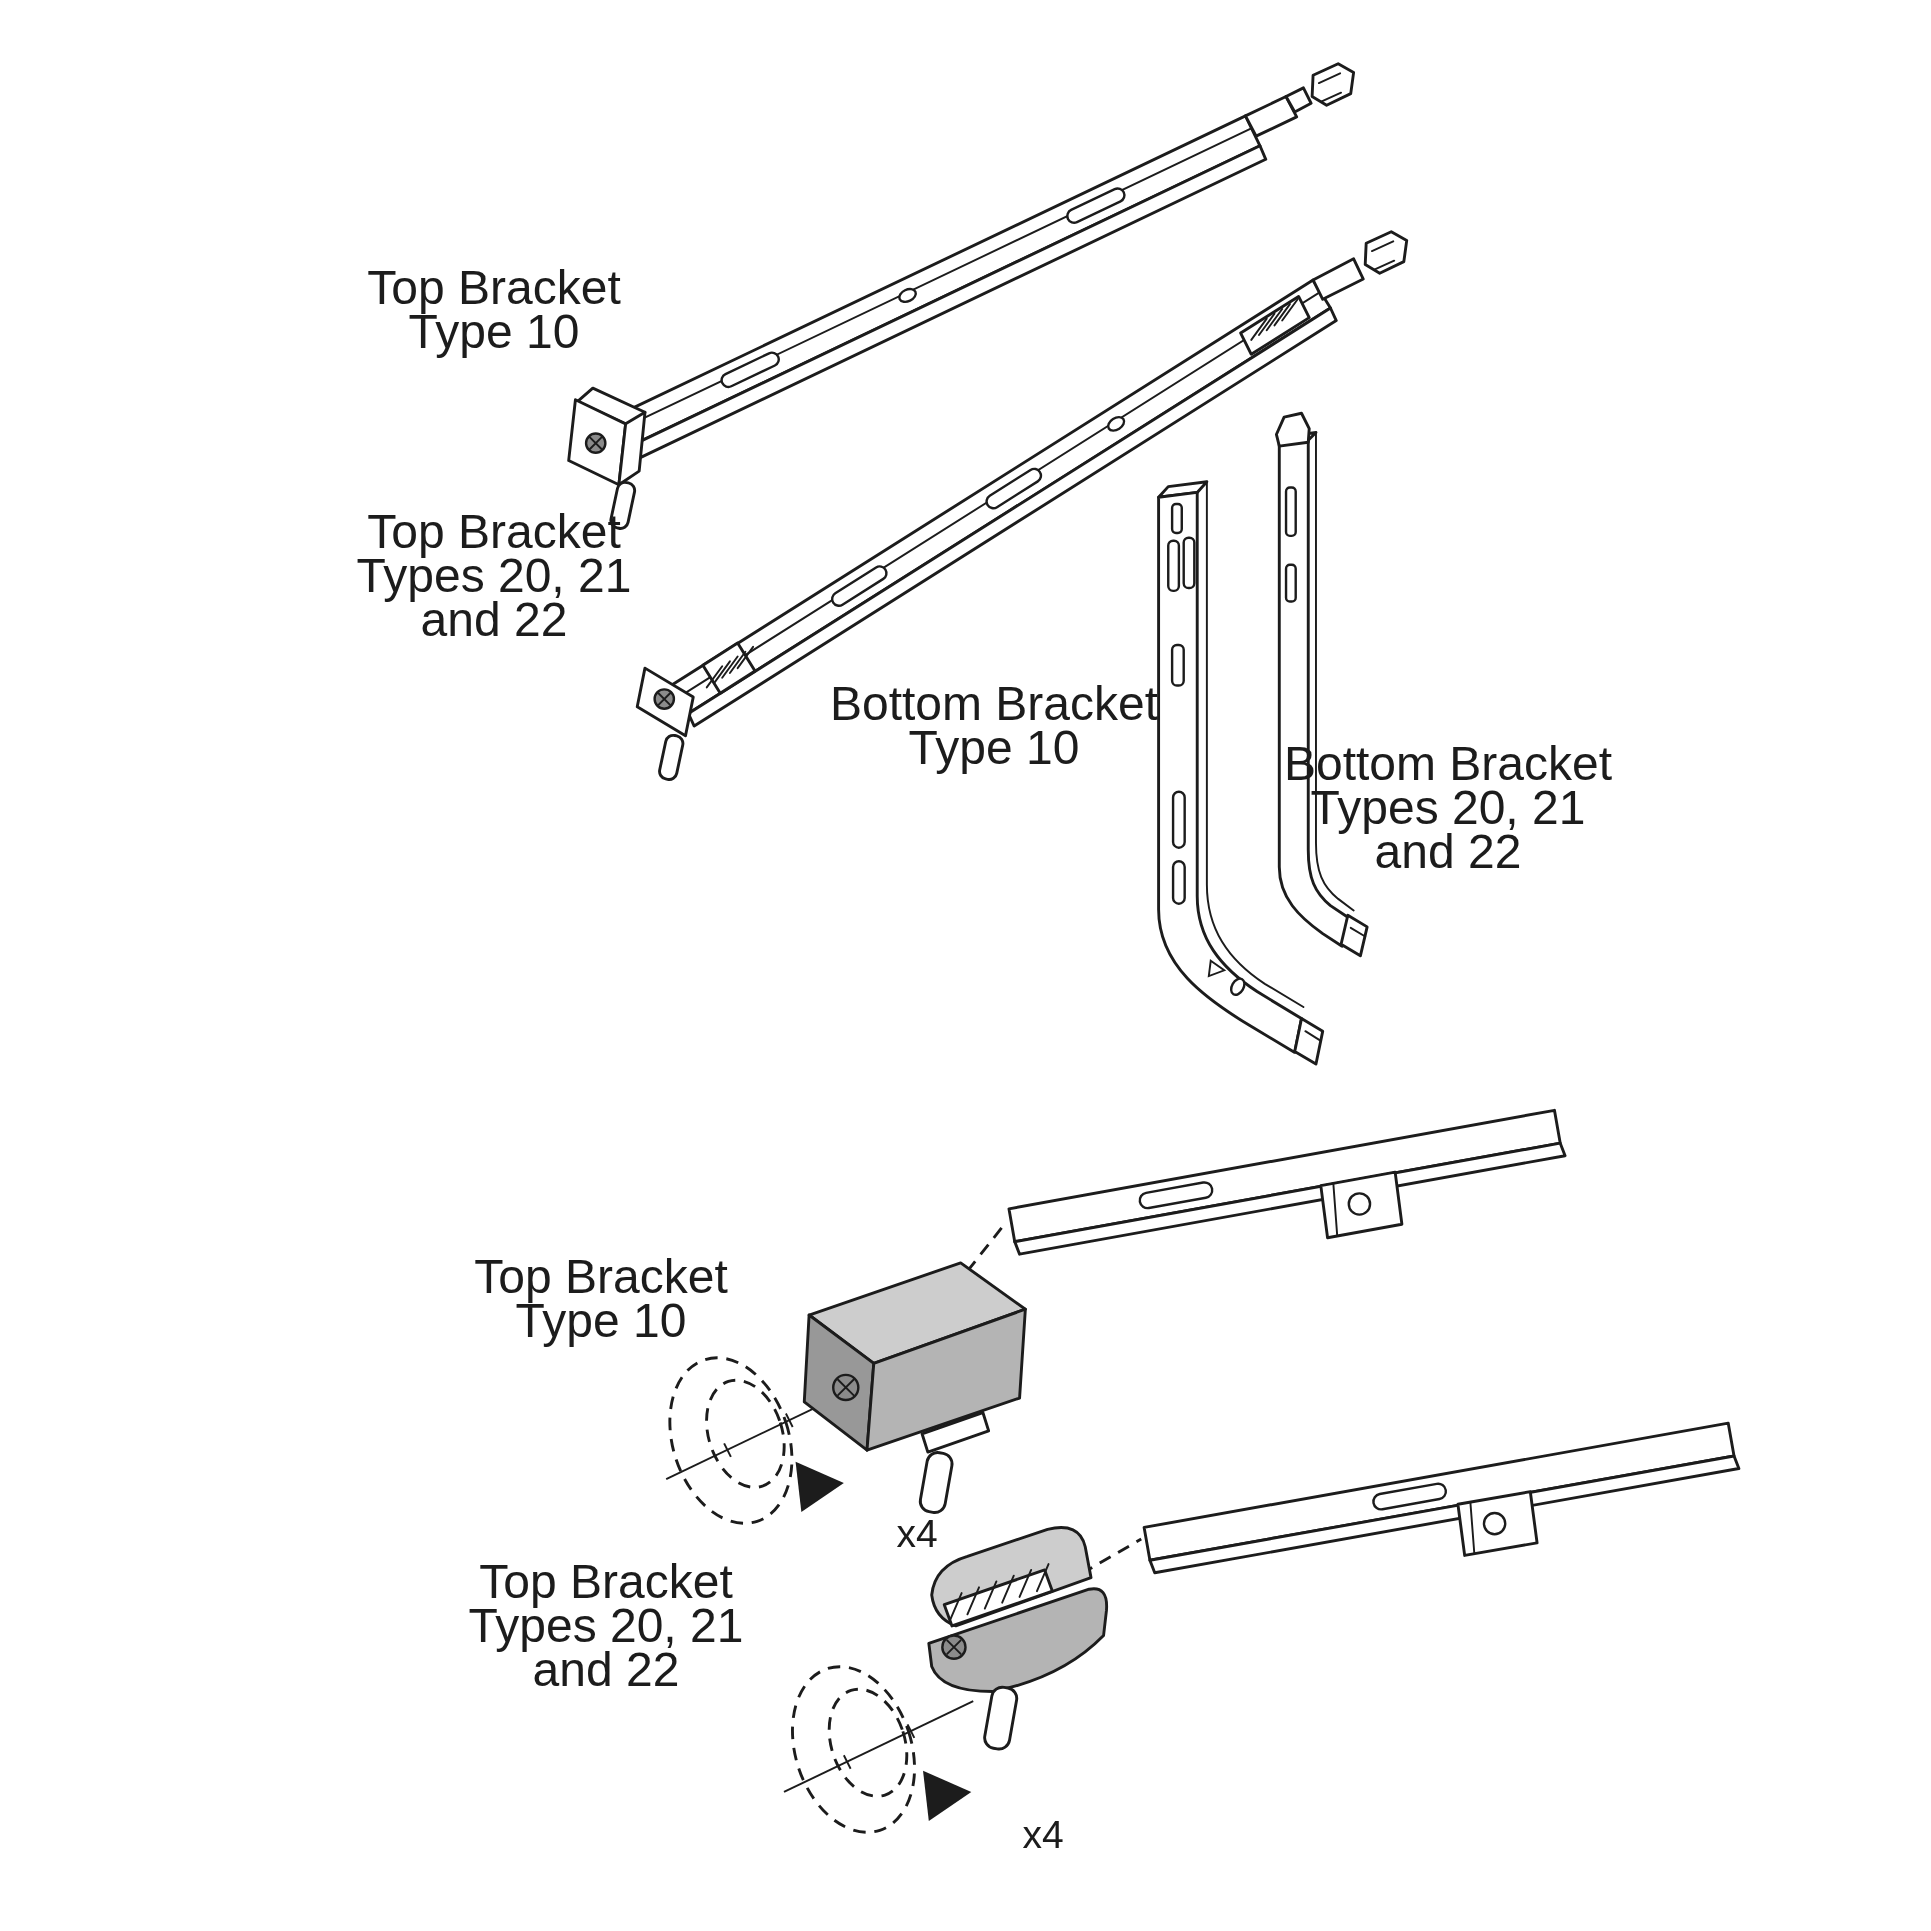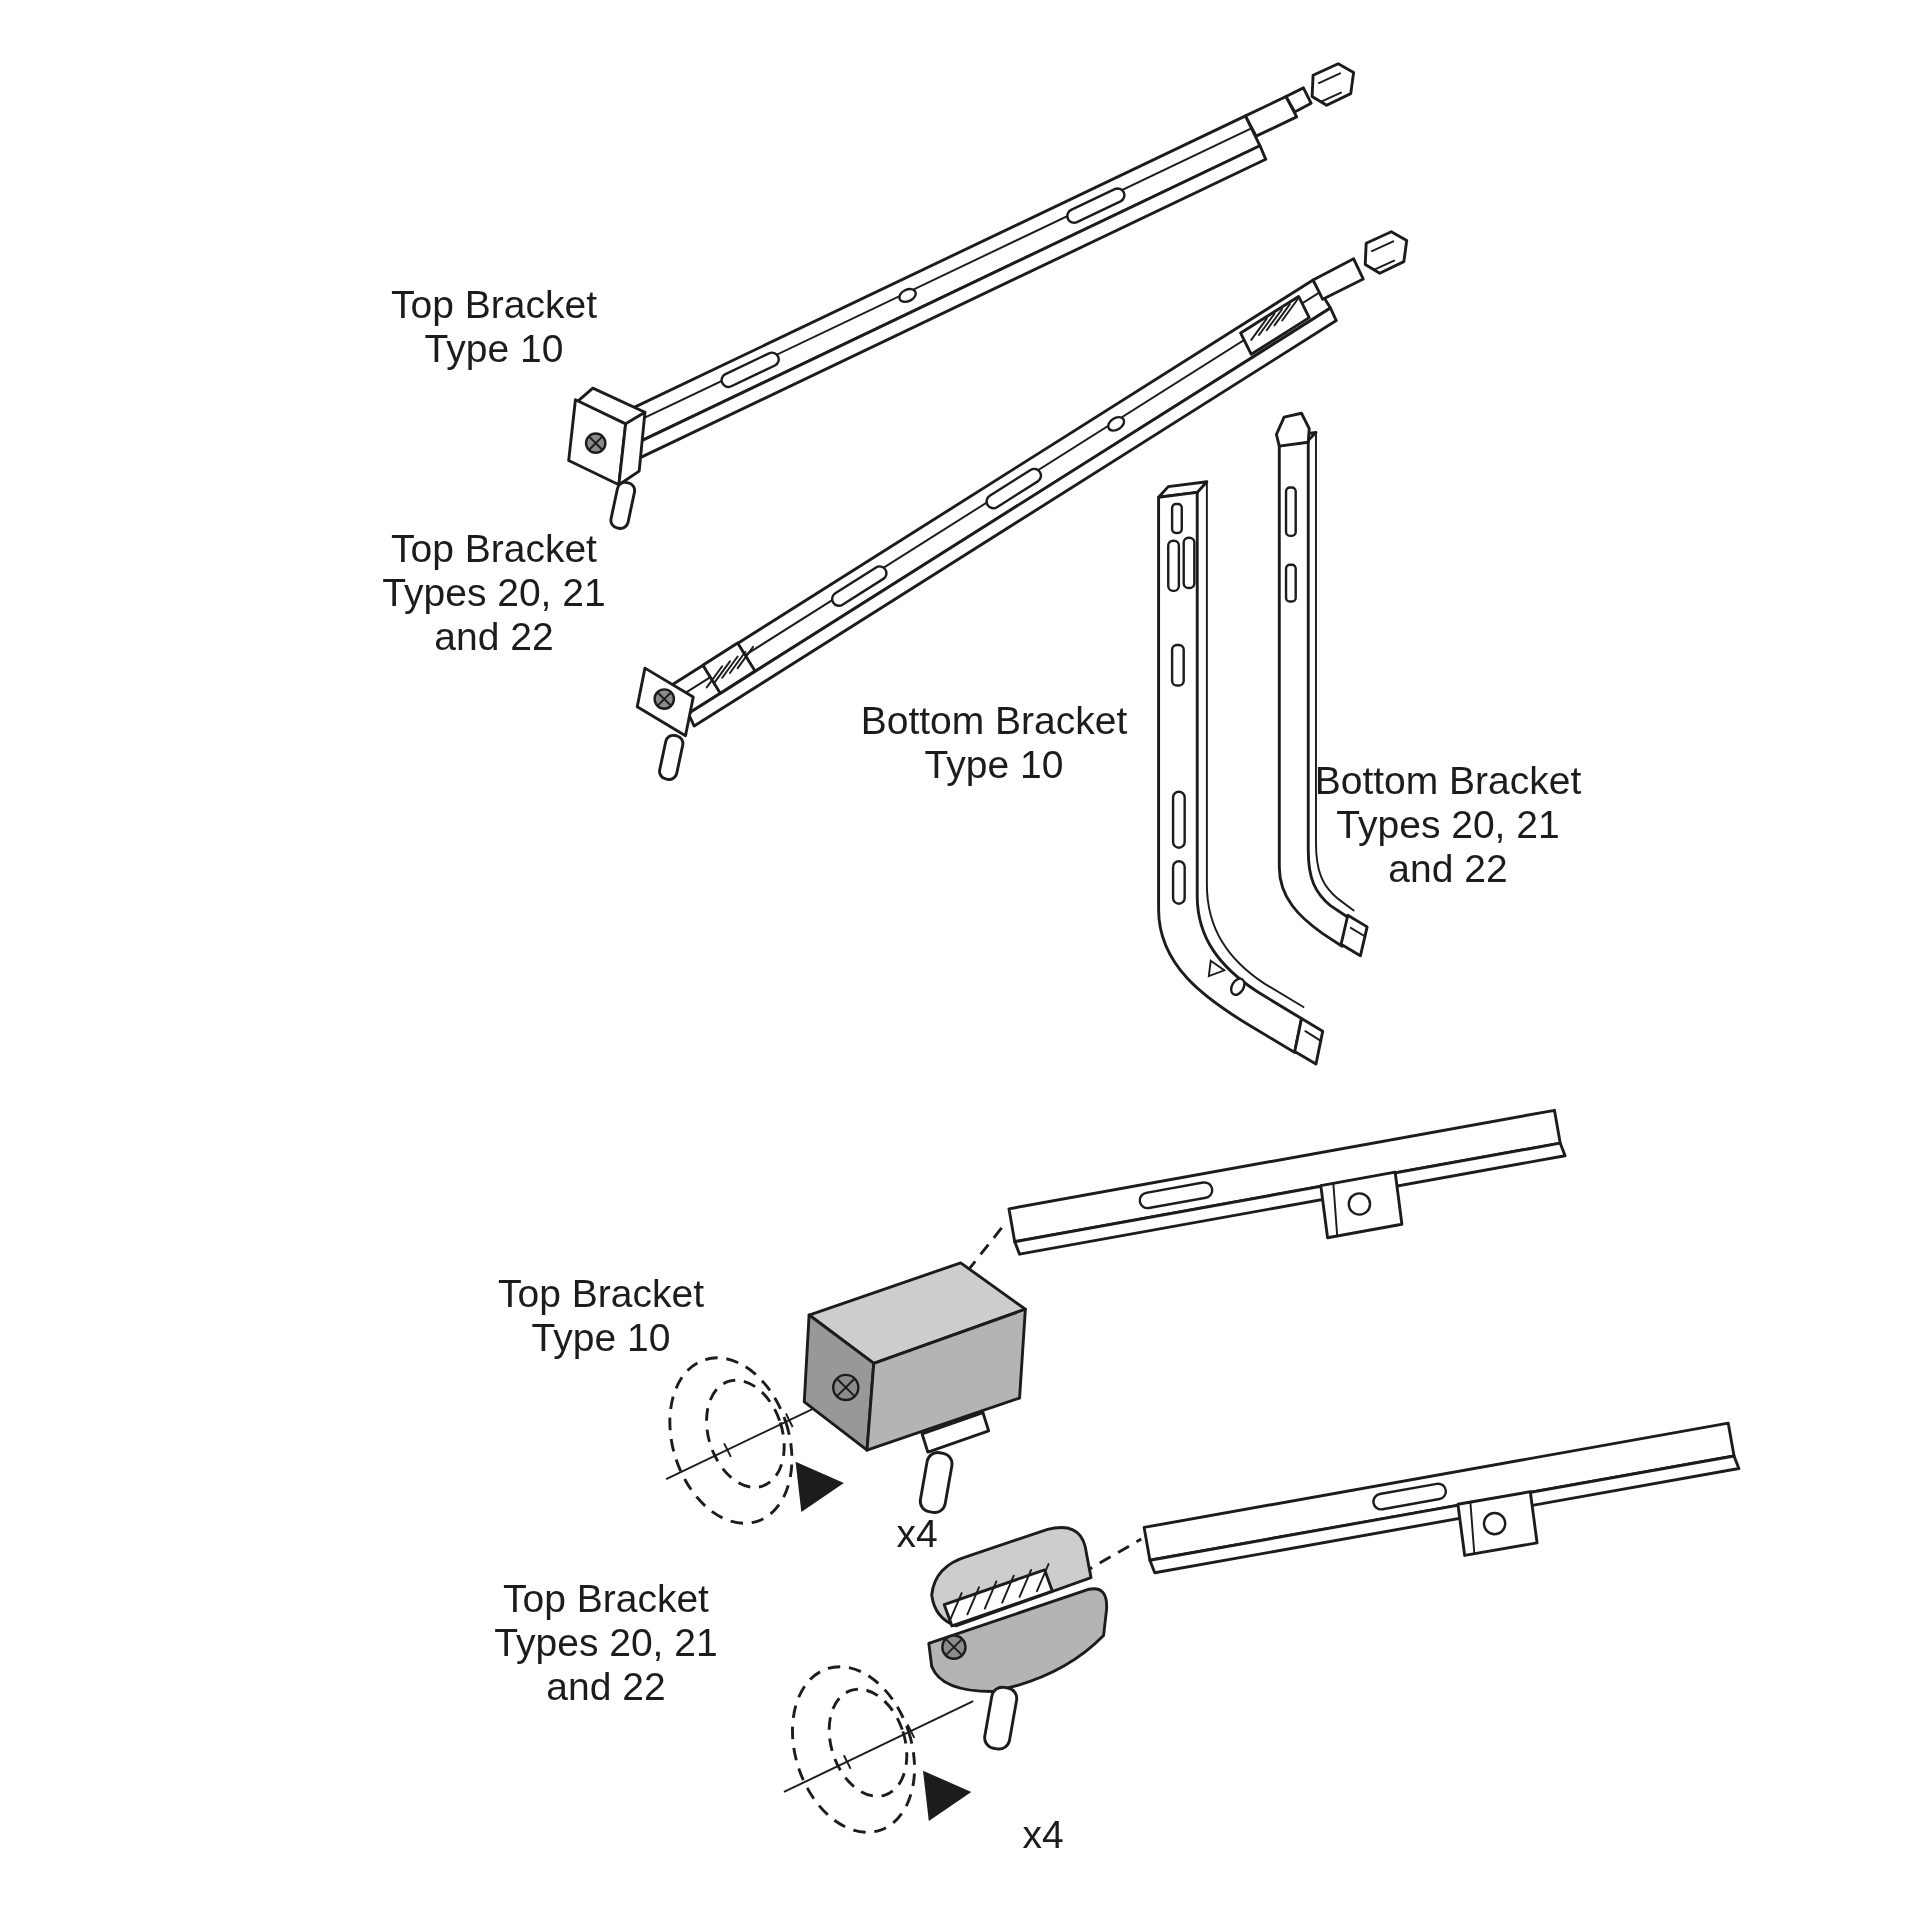--- a/index.html
+++ b/index.html
@@ -8,21 +8,21 @@
     --gray_light:#cdcdcd;
     --gray_mid:#b4b4b4;
     --gray_dark:#989898;
     --screw_gray:#8b8b8b;
   }
   html,body{margin:0;padding:0;background:#fff;}
   .canvas{position:relative;width:1931px;height:1931px;background:var(--background);
     font-family:"Liberation Sans", sans-serif;overflow:hidden;}
   .canvas svg{position:absolute;left:0;top:0;}
   .label{position:absolute;transform:translateX(-50%);text-align:center;
-    font-size:39px;line-height:44px;color:var(--ink);white-space:nowrap;margin-top:17px;}
+    font-size:48px;line-height:44px;color:var(--ink);white-space:nowrap;}
   .qty{position:absolute;transform:translateX(-50%);font-size:39px;color:var(--ink);}
   
   .fw{fill:#ffffff;stroke:var(--ink);stroke-width:3;stroke-linejoin:round;}
   .ln2{fill:none;stroke:var(--ink);stroke-width:2;stroke-linecap:round;}
   .slot{fill:#ffffff;stroke:var(--ink);stroke-width:2.5;}
   .g1{fill:var(--gray_light);stroke:var(--ink);stroke-width:3;stroke-linejoin:round;}
   .g2{fill:var(--gray_dark);stroke:var(--ink);stroke-width:3;stroke-linejoin:round;}
   .g3{fill:var(--gray_mid);stroke:var(--ink);stroke-width:3;stroke-linejoin:round;}
   .screw{fill:var(--screw_gray);stroke:var(--ink);stroke-width:2.5;}
   .dash{fill:none;stroke:var(--ink);stroke-width:3;stroke-dasharray:13 9;}

